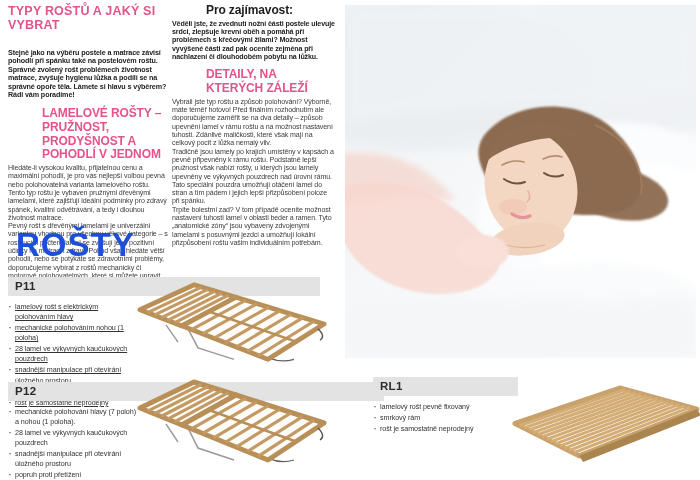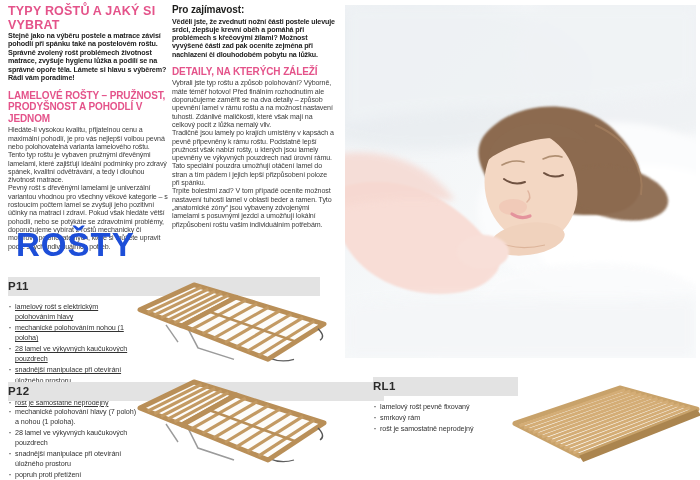--- a/index.html
+++ b/index.html
@@ -15,45 +15,45 @@
     color:var(--text);
   }
   .page{position:absolute;inset:0;background:#fff;}
 
   
   .col{position:absolute;top:4px;letter-spacing:-0.12px;}
   .col1{left:8px;width:160px;}
   .col2{left:172px;width:163px;}
   .main-title{
     color:var(--accent-pink);font-size:12.5px;font-weight:bold;
-    letter-spacing:.2px;margin-bottom:0;
+    letter-spacing:.2px;margin-bottom:17px;
   }
   .lead{font-size:7.2px;line-height:1.18;font-weight:bold;color:#222;}
-  .subhead{font-size:10px;font-weight:bold;margin-top:7px;margin-bottom:2px;line-height:1.15;}
+  .subhead{font-size:12px;font-weight:bold;margin-top:7px;margin-bottom:2px;line-height:1.15;margin-left:34px;}
   .subhead.pink{color:var(--accent-pink);}
   .subhead.dark{color:#1d1d1b;}
   .body-text{font-size:7.1px;line-height:1.17;color:#3c3c3c;}
   .bold-para{font-weight:bold;color:#222;}
 
   
   .photo{
     position:absolute;left:345px;top:5px;width:351px;height:353px;
     overflow:hidden;background:#f0f2f4;
   }
   .photo svg{display:block;width:100%;height:100%;}
 
   
   .rosty-title{
     position:absolute;left:8px;top:228px;
     font-size:33px;font-weight:bold;color:#1d4ed8;letter-spacing:1px;line-height:1;margin-left:8px;
   }
   .prod-bar{
     position:absolute;height:19px;background:var(--header-bar);
     font-size:11.5px;font-weight:bold;color:#2b2b2b;line-height:19px;
-    letter-spacing:.3px;
+    padding-left:7px;letter-spacing:.3px;
   }
   .bar-p11{left:8px;top:277px;width:312px;}
   .bar-p12{left:8px;top:382px;width:376px;}
   .bar-rl1{left:373px;top:377px;width:145px;}
   .feat{
     position:absolute;list-style:none;font-size:7.2px;line-height:1.4;color:#333;
     letter-spacing:-0.1px;
   }
   .feat-p11{left:8px;top:302px;width:132px;text-decoration:underline;}
   .feat-p12{left:8px;top:407px;width:132px;}

